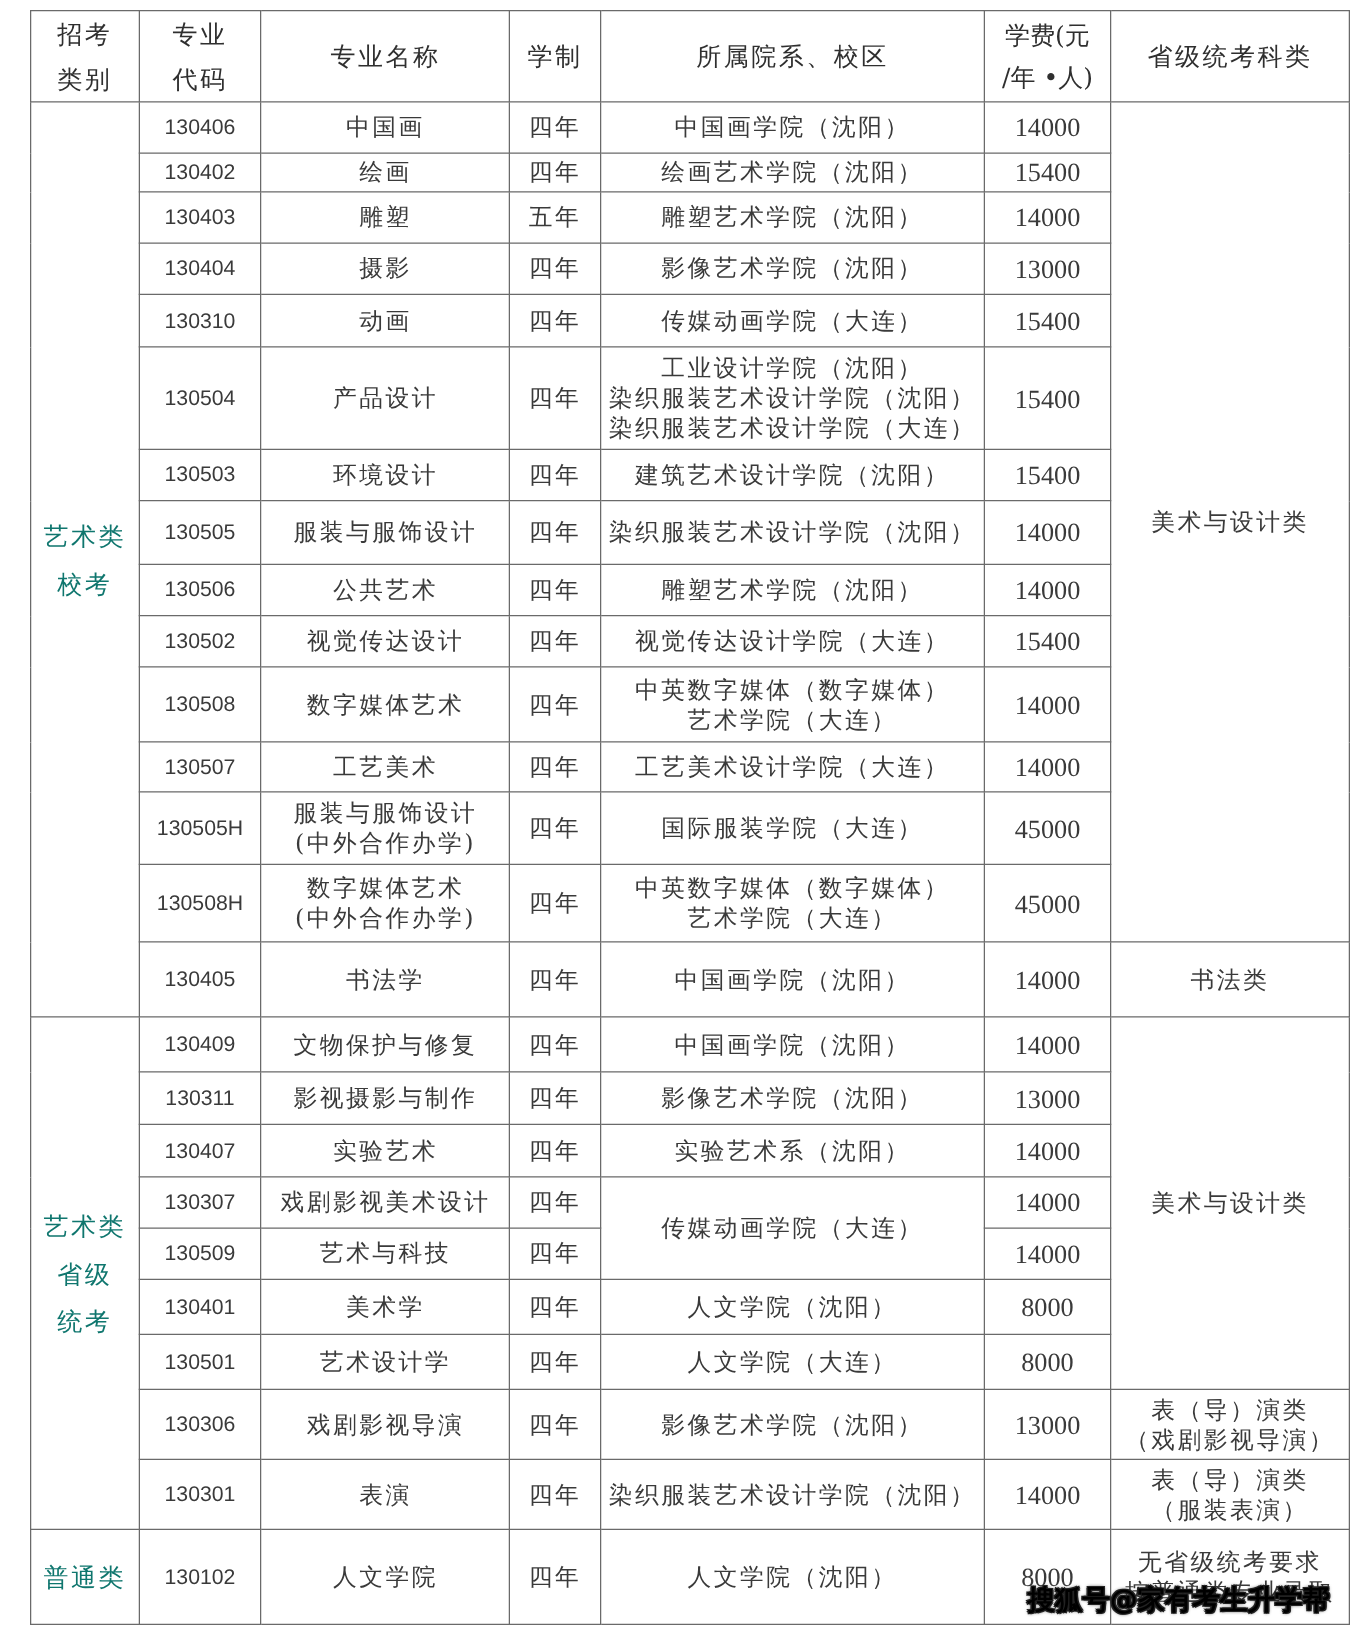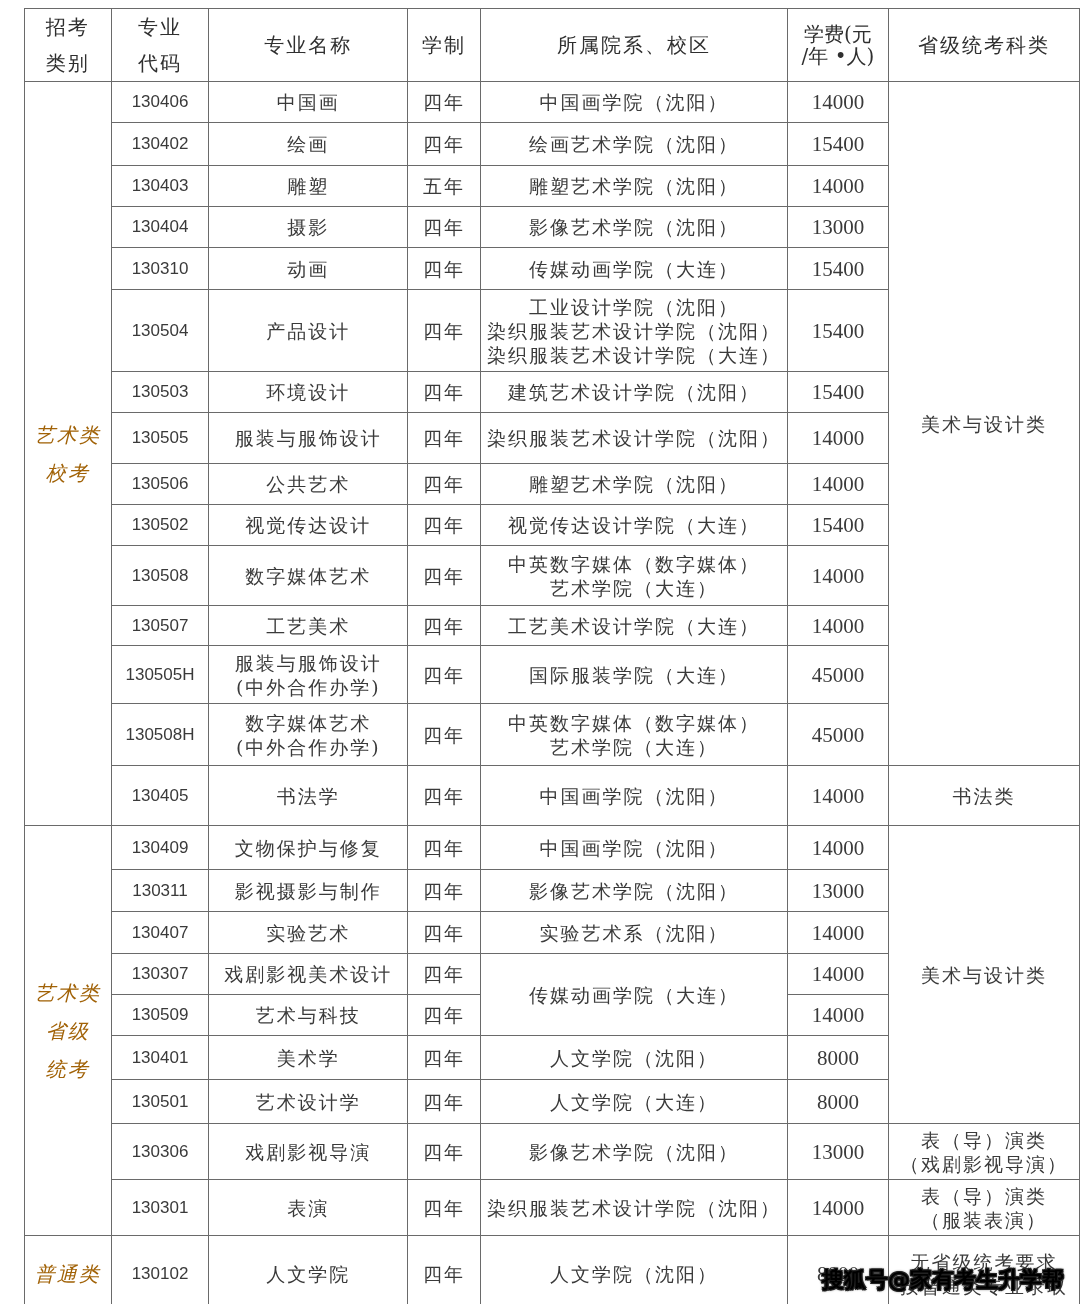--- a/index.html
+++ b/index.html
@@ -4,21 +4,21 @@
 <style>
   html, body { margin: 0; padding: 0; background: #ffffff; }
   body { width: 1080px; height: 1304px; position: relative; overflow: hidden;
          font-family: "DejaVu Serif", "Liberation Serif", serif; color: #333; }
   #tbl { position: absolute; left: 24px; top: 8px; border-collapse: collapse; table-layout: fixed; border-radius: 28px; }
   #tbl td, #tbl th { border: 1.5px solid #6a6a6a; text-align: center; vertical-align: middle;
          padding: 0 2px; font-weight: normal; font-size: 19px; line-height: 24px; letter-spacing: 2px; color: #3a3a3a; }
   #tbl th { font-size: 20px; line-height: 36px; color: #2f2f2f; }
   #tbl td.code { font-family: Liberation Sans, sans-serif; font-size: 17px; letter-spacing: 0; }
   #tbl td.fee { font-family: "Liberation Serif", "DejaVu Serif", serif; font-size: 21px; letter-spacing: 0; }
-  #tbl td.cat { font-size: 20px; line-height: 38px; color: #a16207; font-style: italic; }
+  #tbl td.cat { font-size: 20px; line-height: 38px; color: #0f766e; }
   .ml { white-space: pre-line; }
   .wm { position: absolute; left: 822px; top: 1265px; font-family: "DejaVu Sans", sans-serif;
         font-size: 22px; font-weight: bold; color: #000000;
         text-shadow: -1px -1px 0 #222, 1px -1px 0 #222, -1px 1px 0 #222, 1px 1px 0 #222, 0 0 3px #000; letter-spacing: 0; }
 </style>
 </head>
 <body>
 
 <table id="tbl">
   <colgroup>
@@ -32,37 +32,37 @@
   </colgroup>
   <thead>
     <tr style="height:72px">
       <th class="ml">招考
 类别</th>
       <th class="ml">专业
 代码</th>
       <th>专业名称</th>
       <th>学制</th>
       <th>所属院系、校区</th>
-      <th class="ml" style="line-height:22px;letter-spacing:0">学费(元
+      <th class="ml" style="line-height:34px;letter-spacing:0">学费(元
 /年 •人)</th>
       <th>省级统考科类</th>
     </tr>
   </thead>
   <tbody id="tb">
       <tr style="height: 41px;">
         <td class="ml cat" rowspan="15">艺术类
 校考</td>
         <td class="code">130406</td>
         <td class="ml">中国画</td>
         <td>四年</td>
         <td class="ml">中国画学院（沈阳）</td>
         <td class="fee">14000</td>
         <td class="ml" rowspan="14">美术与设计类</td>
       </tr>
-      <tr style="height: 43px; padding-left: 40px;">
+      <tr style="height: 31px; padding-left: 40px;">
         <td class="code">130402</td>
         <td class="ml">绘画</td>
         <td>四年</td>
         <td class="ml">绘画艺术学院（沈阳）</td>
         <td class="fee">15400</td>
       </tr>
       <tr style="height: 41px;">
         <td class="code">130403</td>
         <td class="ml">雕塑</td>
         <td>五年</td>

